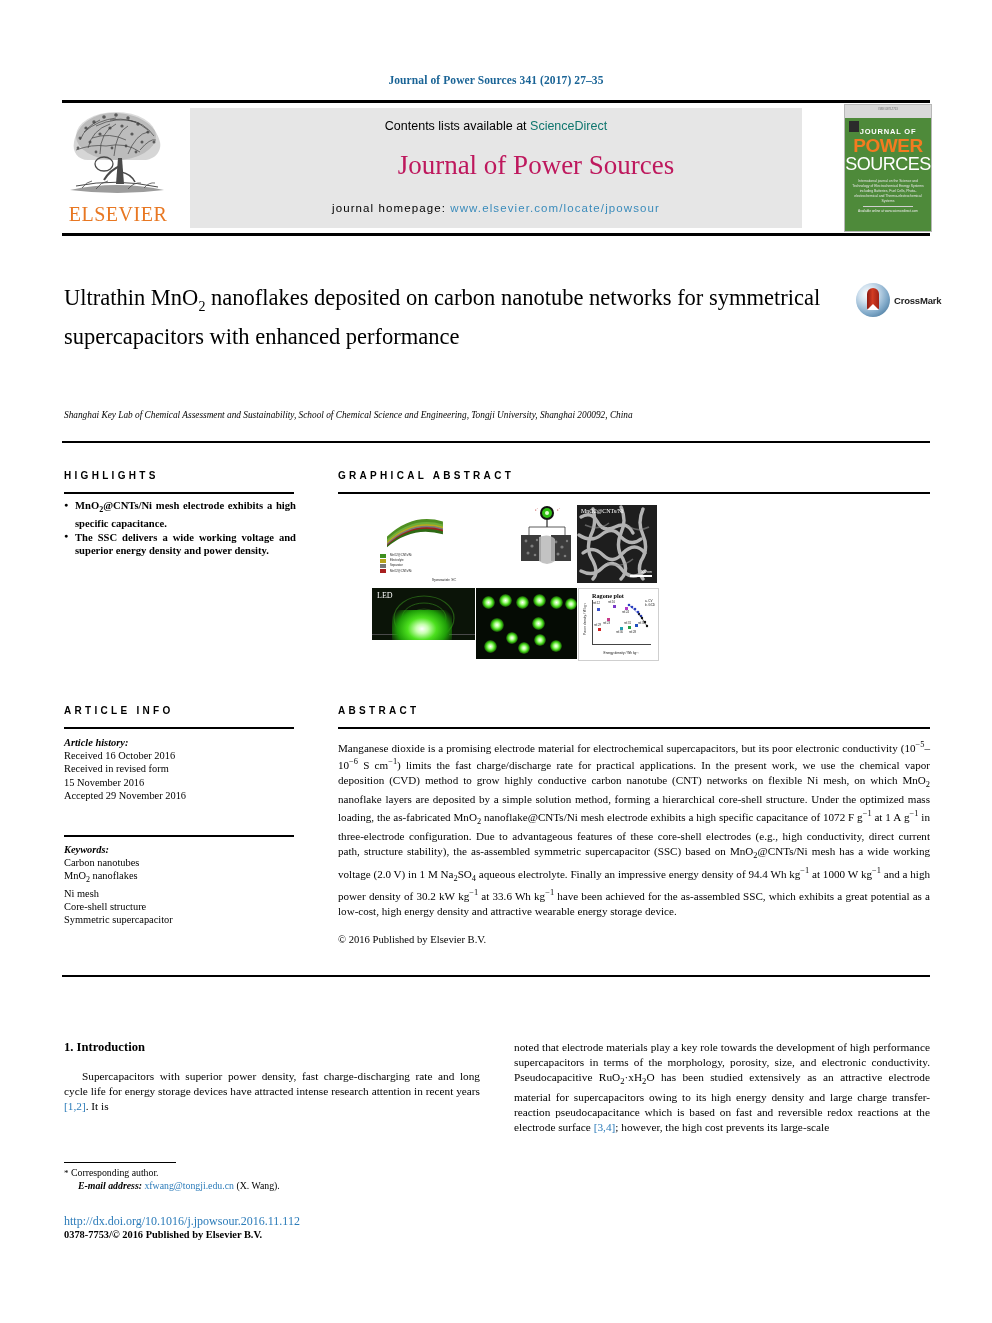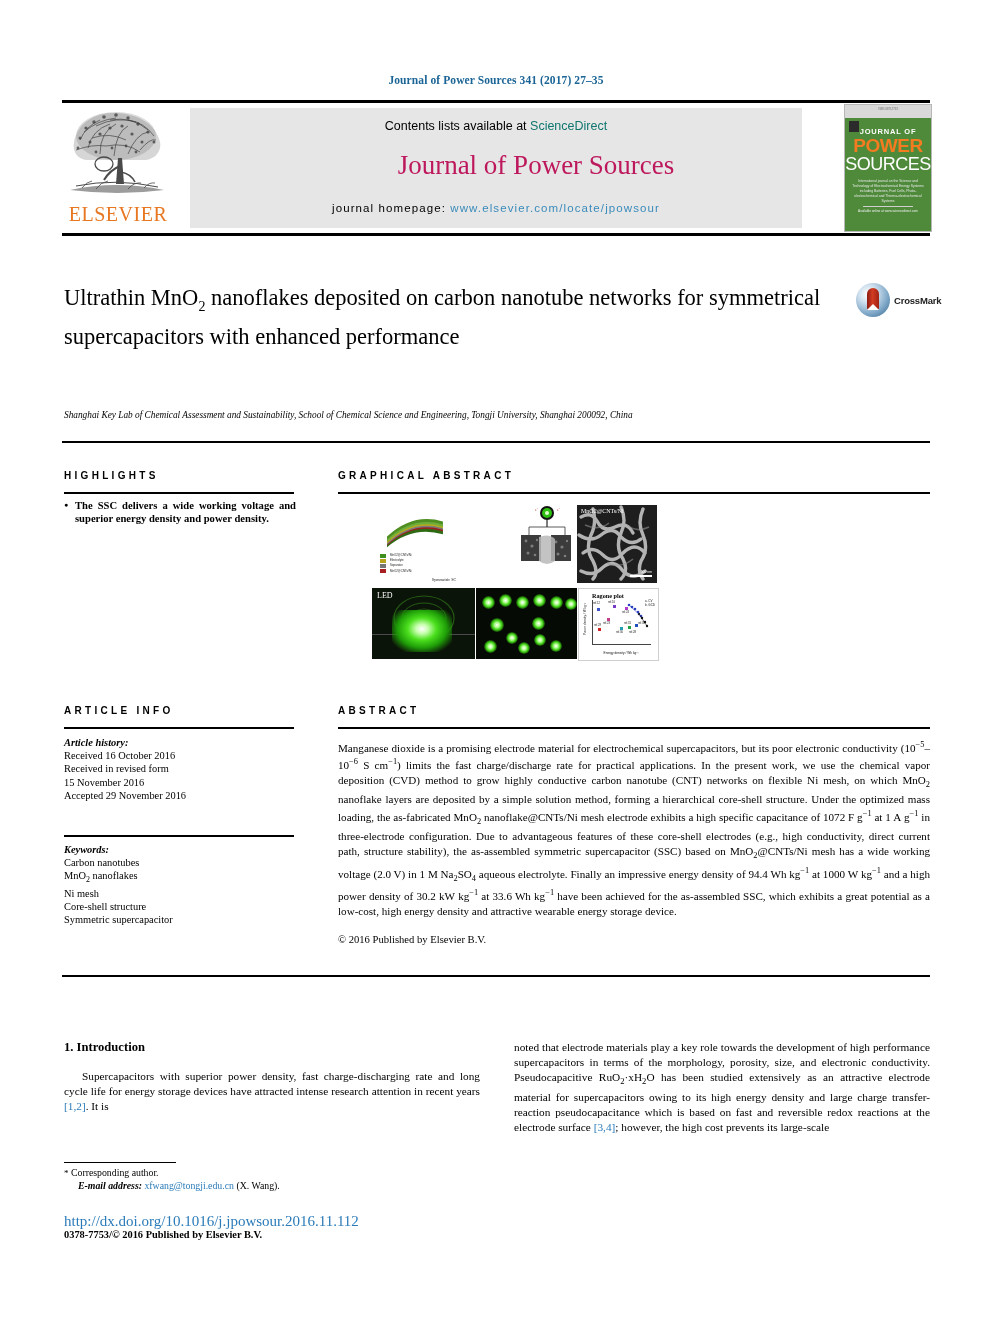--- a/index.html
+++ b/index.html
@@ -304,21 +304,21 @@
   }
   .sem-label {
     position:absolute; left:4px; top:3px;
     font-family:"Liberation Serif", serif; font-size:6px; color:#ffffff;
   }
   .sem-scale { position:absolute; right:5px; bottom:6px; width:22px; height:2px; background:#fff; }
   .sem-scale-txt { position:absolute; right:5px; bottom:9px; font-size:3.4px; color:#fff;
     font-family:"Liberation Sans",sans-serif; }
 
   .ga-led {
-    position:absolute; left:0px; top:85px; width:103px; height:71px;
+    position:absolute; left:0px; top:85px; width:103px; height:52px;
     background:#0b1408; overflow:hidden;
   }
   .led-label {
     position:absolute; left:5px; top:3px; font-family:"Liberation Serif",serif;
     font-size:8px; color:#ffffff;
   }
   .led-glow {
     position:absolute; left:20px; top:22px; width:60px; height:42px;
     background: radial-gradient(ellipse at 50% 45%, #ffffff 0%, #c8ffb0 14%, #4ce01e 34%, #1f9e08 58%, rgba(12,40,6,0) 82%);
   }
@@ -456,21 +456,21 @@
   }
   .footnote .star { font-size: 9px; }
   .footnote .em { font-style: italic; font-weight: bold; }
   .footnote .mail { color: #2b7bb9; }
 
   .doi {
     position: absolute;
     left: 64px; top: 1215px;
     width: 420px;
     font-family: "Liberation Serif", serif;
-    font-size: 15px;
+    font-size: 12px;
     line-height: 13.4px;
     color: #2b7bb9;
   }
   .issn {
     position: absolute;
     left: 64px; top: 1229px;
     width: 420px;
     font-family: "Liberation Serif", serif;
     font-size: 10.4px;
     font-weight: bold;
@@ -586,20 +586,23 @@
     </div>
     <div class="cm-text">CrossMark</div>
   </div>
 
   <div class="rule-after-title"></div>
 
   <div class="sec-head hl-head">HIGHLIGHTS</div>
   <div class="hl-rule"></div>
   <div class="highlights">
     <div class="hl-item">
+      <span>MnO</span><sub>2</sub><span>@CNTs/Ni mesh electrode exhibits a high specific capacitance.</span>
+    </div>
+    <div class="hl-item">
       <span>The SSC delivers a wide working voltage and superior energy density and power density.</span>
     </div>
   </div>
 
   <div class="sec-head ga-head">GRAPHICAL ABSTRACT</div>
   <div class="ga-rule"></div>
 
   <div class="ga-figure">
 
     <div class="ga-topleft">

